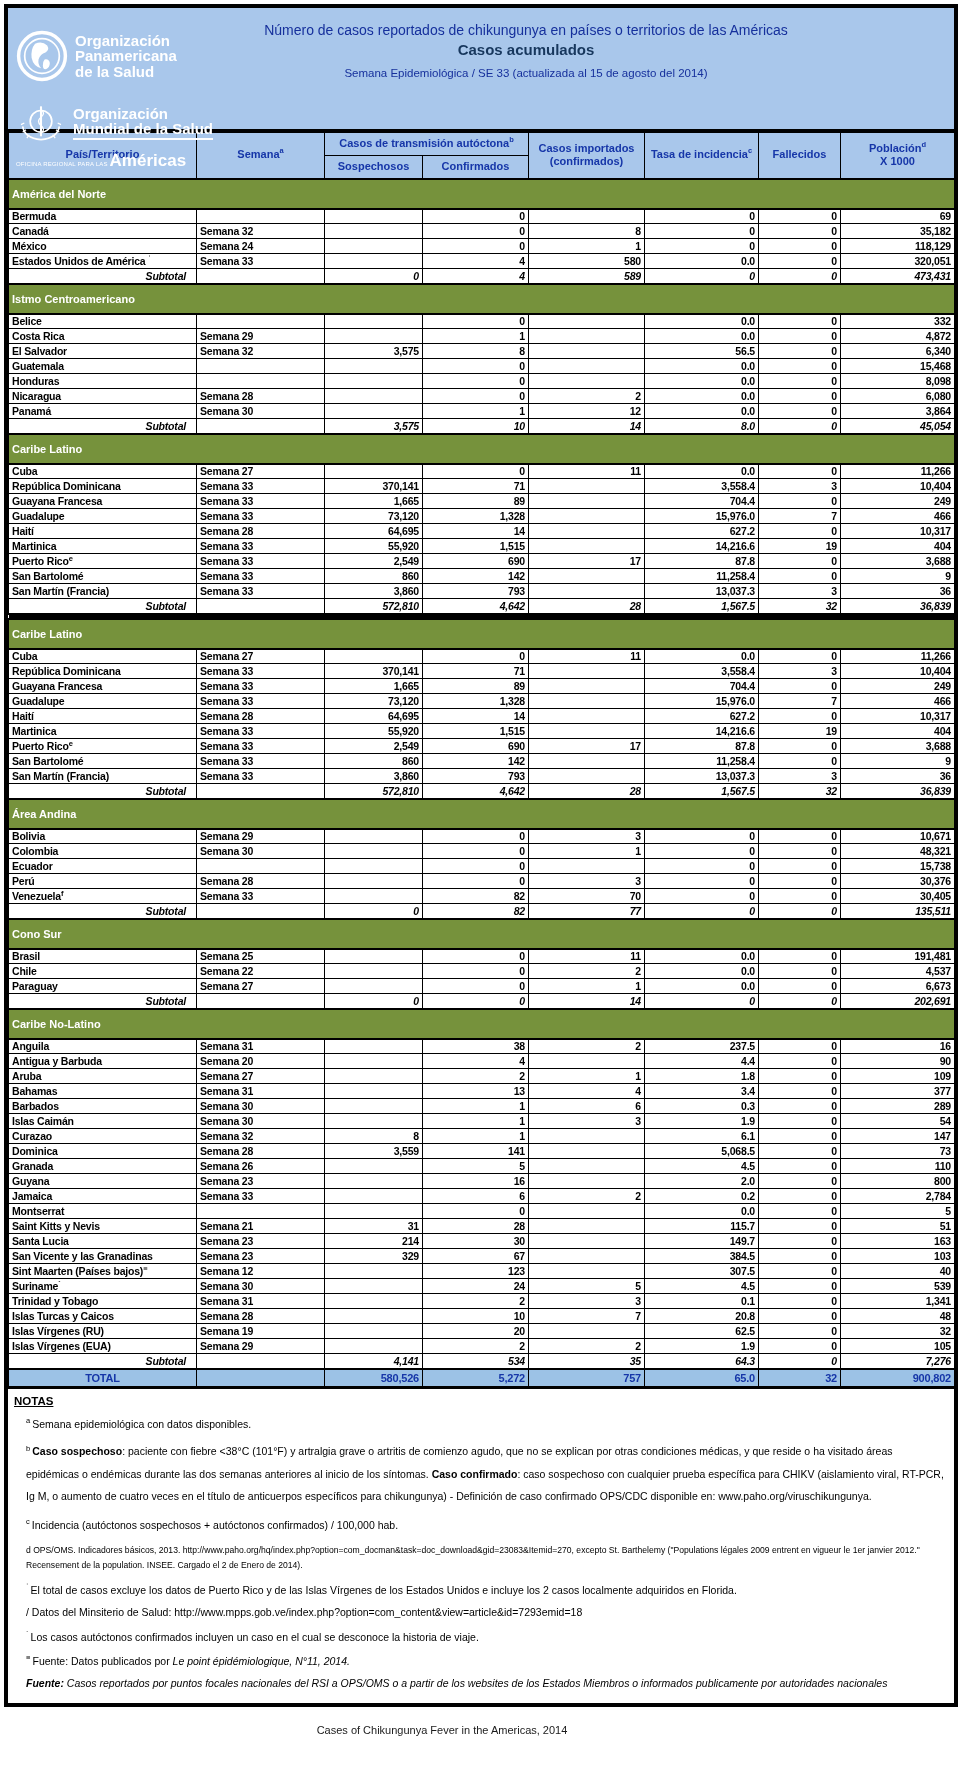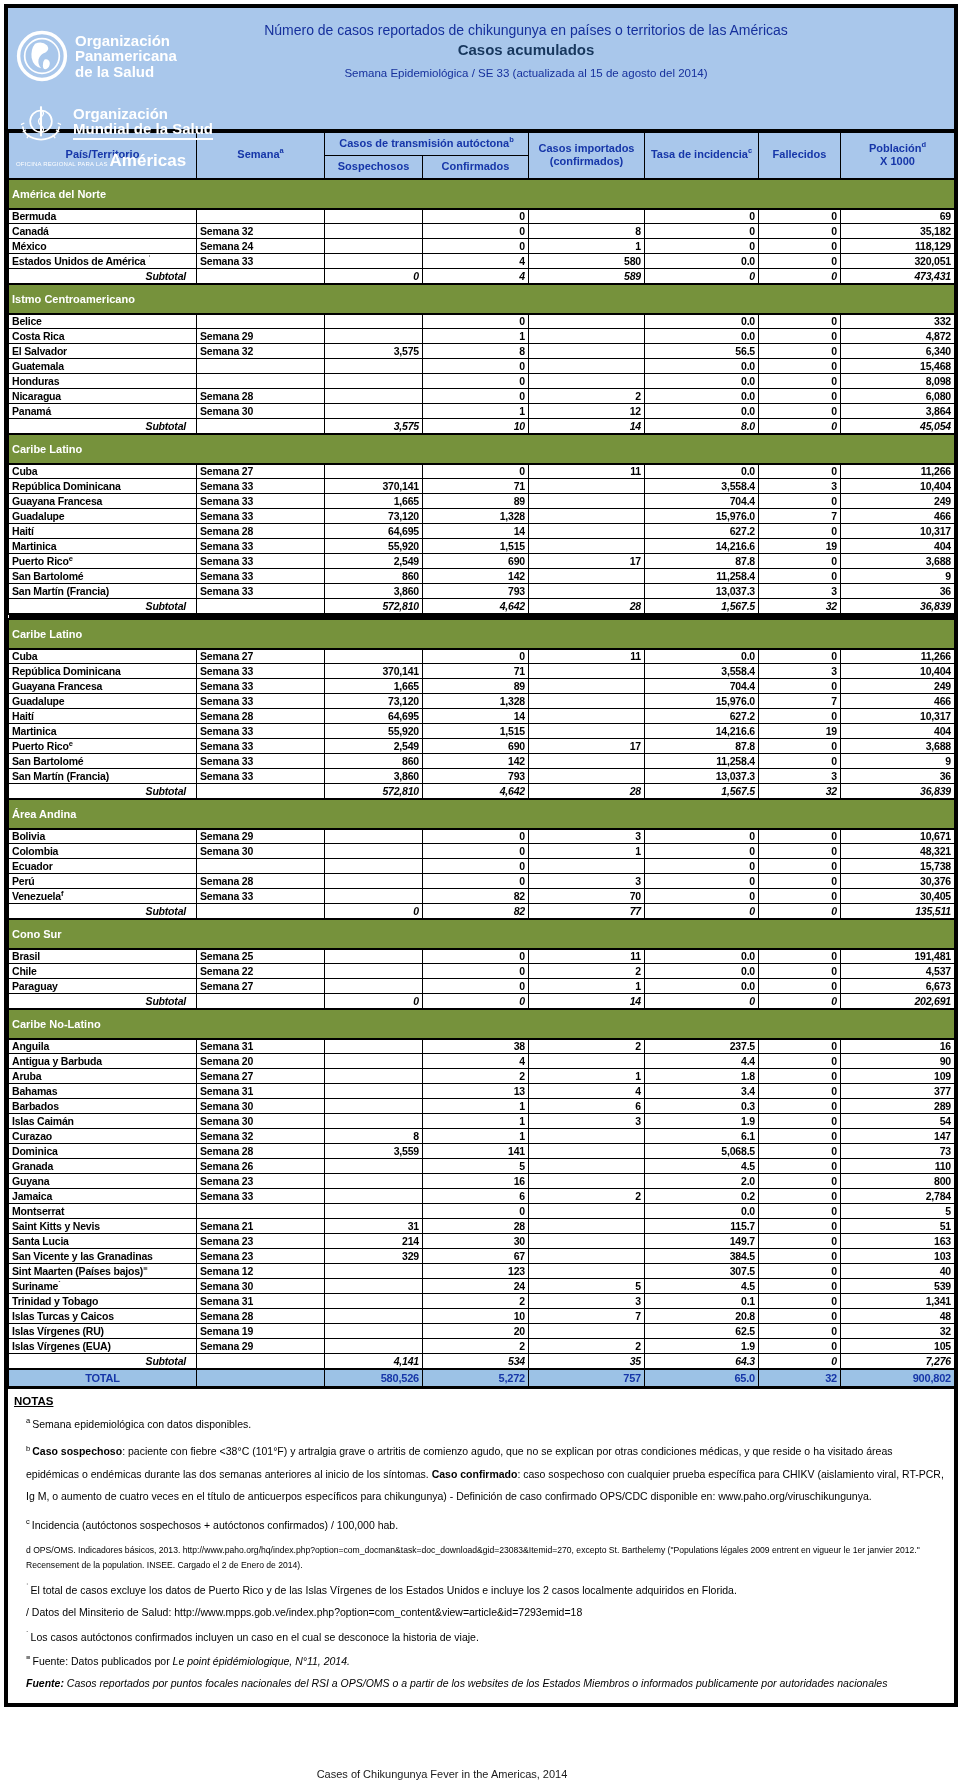--- a/index.html
+++ b/index.html
@@ -46,21 +46,21 @@
 
   
   .notes{padding:6px 10px 12px 6px;font-size:10.5px;}
   .notes-title{font-weight:700;text-decoration:underline;font-size:11.5px;}
   .note{margin-top:9px;line-height:1.3;margin-left:12px;}
   .note.wide{line-height:2.15;}
   .note.small{font-size:8.6px;line-height:1.75;margin-top:11px;}
   .note .b{font-weight:700;} .note .i{font-style:italic;} .note .bi{font-weight:700;font-style:italic;}
   .note .mk-sup{font-size:7.5px;vertical-align:super;}
 
-  .caption{position:absolute;top:1768px;left:0;width:884px;text-align:center;font-size:11px;color:#1a1a1a;}
+  .caption{position:absolute;top:1724px;left:0;width:884px;text-align:center;font-size:11px;color:#1a1a1a;}
 </style>
 </head>
 <body>
 
 <div class="sheet">
 
   <div class="banner">
     <div class="logos">
       <div class="logo-row">
         <svg width="52" height="52" viewBox="0 0 60 60">

